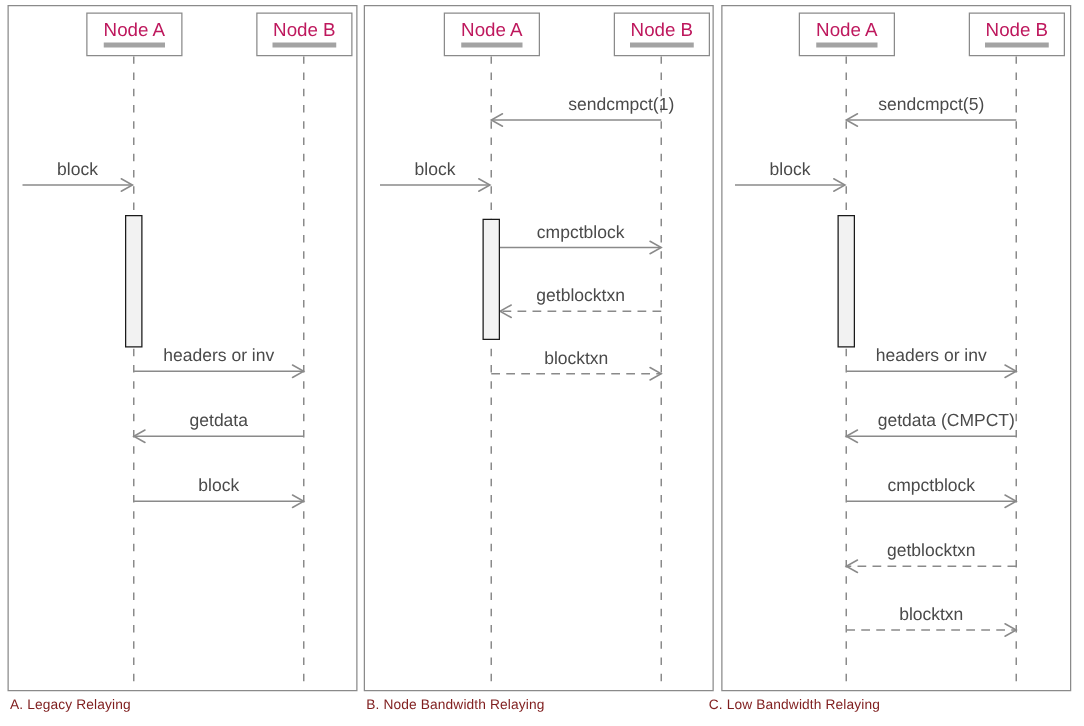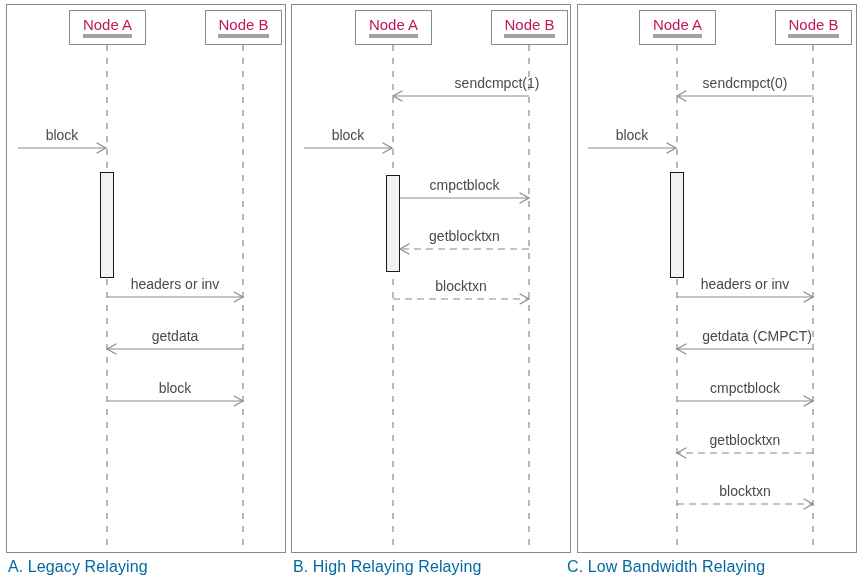--- a/index.html
+++ b/index.html
@@ -33,22 +33,22 @@
   }
   .panel-svg {
     position: absolute;
     left: 0;
     top: 0;
     display: block;
   }
   .caption {
     position: absolute;
     left: 6px;
-    font-size: 16px;
-    color: #0369a1;
+    font-size: 11px;
+    color: #7f1d1d;
     white-space: nowrap;
     letter-spacing: 0.1px;
   }
   .nodebox {
     position: absolute;
     box-sizing: border-box;
     border: 1px solid #8a8a8a;
     background: #ffffff;
     display: flex;
     align-items: center;
@@ -146,21 +146,21 @@
       </div>
       <div class="nodebox" style="left: 491px; top: 10px; width: 77px; height: 35px;">
         <span class="nodebox-label">Node B</span>
       </div>
       <div class="activation" style="left: 386px; top: 175px; width: 14px; height: 97px;"></div>
       <div class="msg-label" style="left: 461px; top: 75px; margin-left: 36px;">sendcmpct(1)</div>
       <div class="msg-label" style="left: 348px; top: 127px;">block</div>
       <div class="msg-label" style="left: 464.5px; top: 177px;">cmpctblock</div>
       <div class="msg-label" style="left: 464.5px; top: 228px;">getblocktxn</div>
       <div class="msg-label" style="left: 461px; top: 278px;">blocktxn</div>
-      <div class="caption" style="left: 293px; top: 558px;">B. High Relaying Relaying</div>
+      <div class="caption" style="left: 293px; top: 558px;">B. Node Bandwidth Relaying</div>
     </div>
     <div class="panel" style="left: 0px;">
       <div class="panel-frame" style="left: 577px; top: 4px; width: 280px; height: 549px;"></div>
       <svg width="867" height="581" class="panel-svg">
         <line x1="677" y1="45" x2="677" y2="545" stroke="#8a8a8a" stroke-width="1.2" stroke-dasharray="6 7"></line>
         <line x1="813" y1="45" x2="813" y2="545" stroke="#8a8a8a" stroke-width="1.2" stroke-dasharray="6 7"></line>
         <g>
           <line x1="813" y1="96" x2="677" y2="96" stroke="#8a8a8a" stroke-width="1.2"></line>
           <path d="M 686 91 L 677 96 L 686 101" fill="none" stroke="#8a8a8a" stroke-width="1.2" stroke-linecap="round" stroke-linejoin="miter"></path>
         </g>
@@ -189,21 +189,21 @@
           <path d="M 804 499 L 813 504 L 804 509" fill="none" stroke="#8a8a8a" stroke-width="1.2" stroke-linecap="round" stroke-linejoin="miter"></path>
         </g>
       </svg>
       <div class="nodebox" style="left: 639px; top: 10px; width: 77px; height: 35px;">
         <span class="nodebox-label">Node A</span>
       </div>
       <div class="nodebox" style="left: 775px; top: 10px; width: 77px; height: 35px;">
         <span class="nodebox-label">Node B</span>
       </div>
       <div class="activation" style="left: 670px; top: 172px; width: 14px; height: 106px;"></div>
-      <div class="msg-label" style="left: 745px; top: 75px;">sendcmpct(0)</div>
+      <div class="msg-label" style="left: 745px; top: 75px;">sendcmpct(5)</div>
       <div class="msg-label" style="left: 632px; top: 127px;">block</div>
       <div class="msg-label" style="left: 745px; top: 276px;">headers or inv</div>
       <div class="msg-label" style="left: 745px; top: 328px; margin-left: 12px;">getdata (CMPCT)</div>
       <div class="msg-label" style="left: 745px; top: 380px;">cmpctblock</div>
       <div class="msg-label" style="left: 745px; top: 432px;">getblocktxn</div>
       <div class="msg-label" style="left: 745px; top: 483px;">blocktxn</div>
       <div class="caption" style="left: 567px; top: 558px;">C. Low Bandwidth Relaying</div>
     </div>
   </div>
 

